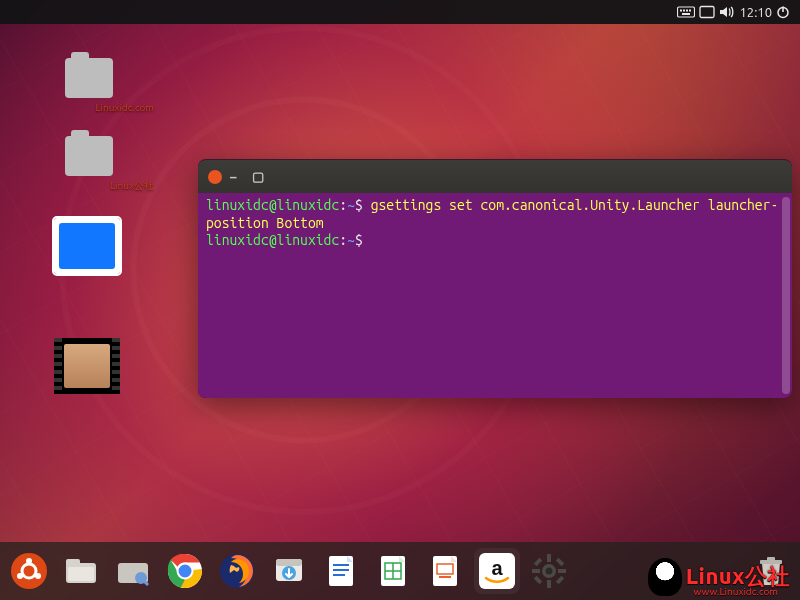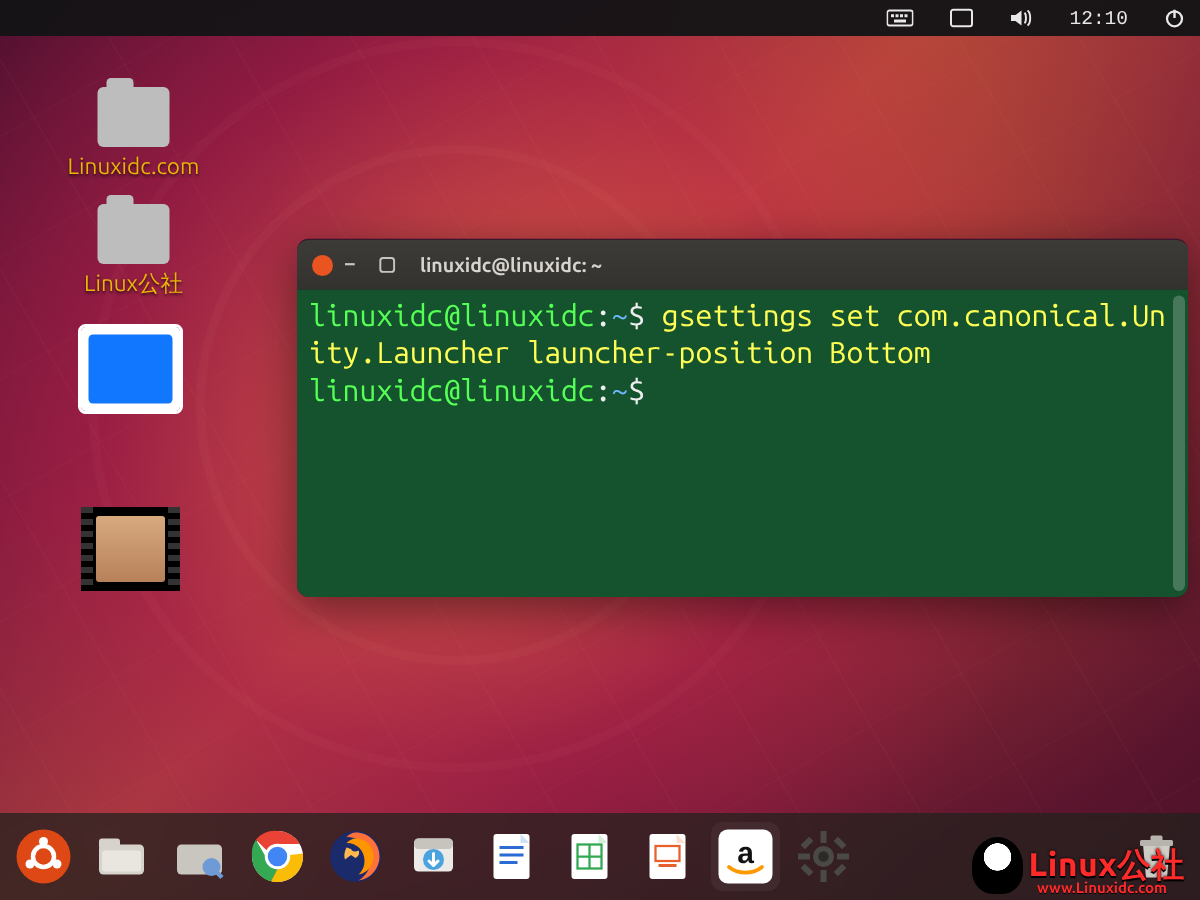--- a/index.html
+++ b/index.html
@@ -23,29 +23,28 @@
     background:
       repeating-linear-gradient(60deg, rgba(255,160,120,0.035) 0 1px, transparent 1px 70px),
       repeating-linear-gradient(-30deg, rgba(255,160,120,0.025) 0 1px, transparent 1px 70px),
       radial-gradient(circle at 38% 45%, rgba(0,0,0,0) 0 15%, rgba(255,180,140,0.05) 15.2% 16%, rgba(0,0,0,0) 16.2% 28%, rgba(255,180,140,0.04) 28.2% 29%, rgba(0,0,0,0) 29.2% 40%, rgba(255,180,140,0.03) 40.2% 41%, rgba(0,0,0,0) 41.2% 100%);
   }
   
   #panel {
     position: absolute; top:0; left:0; right:0; height:24px;
     background: rgba(20,20,22,0.96);
     display:flex; align-items:center; justify-content:flex-end;
-    padding: 0 10px; gap:24px; color:#e8e8e8; font-size:13px;
+    padding: 0 10px; gap:4px; color:#e8e8e8; font-size:13px;
     z-index: 50;
-    font-family: Liberation Mono, monospace;
   }
   #panel .ind { display:flex; align-items:center; }
   
   .dicon {
-    position:absolute; width:130px; text-align:center;
-    color:#eab308; font-size:15px; line-height:1.15;
+    position:absolute; width:130px; text-align:right;
+    color:#c2410c; font-size:10px; line-height:1.15;
     text-shadow:0 1px 2px rgba(0,0,0,.7);
   }
   .dicon .box { width:48px; height:40px; margin:0 auto 4px; border-radius:4px;
     background:#bdbdbd; position:relative; }
   .dicon .box::before{content:"";position:absolute;top:-6px;left:6px;width:18px;height:8px;background:#bdbdbd;border-radius:3px 3px 0 0;}
   .dicon.sel .thumb{outline:2px solid #fff;}
   .thumb { width:66px;height:56px;margin:0 auto 4px;background:#fff;border-radius:3px; }
   .thumb.logo{background:linear-gradient(#fff,#fff);display:flex;align-items:center;justify-content:center;}
   .thumb.logo span{display:block;width:56px;height:46px;background:#1177ff;border-radius:3px;}
   .thumb.video{background:#000;position:relative;}
@@ -62,43 +61,43 @@
   #term .titlebar{
     height:33px;background:linear-gradient(#3d3b37,#34322e);
     display:flex;align-items:center;gap:8px;padding:0 10px;
     color:#d7d4cf;font-size:13px;font-weight:bold;
   }
   #term .tbtn{width:14px;height:14px;border-radius:50%;display:inline-block;}
   .tbtn.close{background:#e95420}
   .tbtn.sp{background:transparent;color:#c8c5bf;font-weight:bold;display:flex;align-items:center;justify-content:center;font-size:13px;line-height:1}
   #term .title{flex:1;text-align:left;padding-left:6px}
   #term .body{
-    flex:1;background:#14532d;padding:4px 8px;
+    flex:1;background:#701a75;padding:4px 8px;
     font-family:"Ubuntu Mono","DejaVu Sans Mono",monospace;
-    font-size:20px;line-height:1.25;white-space:pre-wrap;word-break:break-all;
+    font-size:14px;line-height:1.25;white-space:pre-wrap;word-break:break-all;
     position:relative;
   }
   #term .body .scroll{position:absolute;right:2px;top:4px;bottom:4px;width:8px;border-radius:4px;background:rgba(255,255,255,.22)}
   .pr{color:#55ff55}.col{color:#eeeeee}.tilde{color:#6fb8ff}.cmd{color:#ffff55}
   
   #dock{
     position:absolute;left:0;right:0;bottom:0;height:58px;
     background:rgba(35,33,30,.75);backdrop-filter:blur(2px);
     display:flex;align-items:center;gap:6px;padding:4px 6px;
     z-index:40;
   }
   #dock .app{width:46px;height:46px;border-radius:8px;display:flex;align-items:center;justify-content:center;flex:0 0 46px;}
   #dock .spacer{flex:1}
   .app svg{width:40px;height:40px}
   .app.tile{background:rgba(255,255,255,.05)}
   
   .wm{position:absolute;right:10px;bottom:4px;z-index:60;display:flex;align-items:center;gap:4px;}
   .wm .tux{width:34px;height:38px;border-radius:50% 50% 40% 40%;background:radial-gradient(circle at 50% 35%,#fff 0 30%,#000 31% 100%);}
   .wm .t1{font-size:22px;font-weight:900;color:#ff2a2a;text-shadow:0 1px 0 #000,0 0 2px #000;letter-spacing:.5px}
-  .wm .t2{position:absolute;right:12px;bottom:-1px;font-size:10px;color:#ff2a2a;font-weight:bold;text-shadow:0 1px 0 #000}
+  .wm .t2{position:absolute;right:12px;bottom:-1px;font-size:10px;color:#ff2a2a;font-weight:normal;text-shadow:0 1px 0 #000}
 </style>
 </head>
 <body>
 
 <div id="desktop"></div>
 
 <div id="panel">
   <span class="ind">
     <svg width="18" height="14" viewBox="0 0 18 14">
         <rect x="0.5" y="2" width="17" height="10" rx="1.5" fill="none" stroke="#e8e8e8" stroke-width="1.2"></rect>
@@ -147,21 +146,20 @@
   <div class="thumb video">
       <div class="still"></div>
     </div>
 </div>
 
 <div id="term">
   <div class="titlebar">
     <span class="tbtn close"></span>
     <span class="tbtn sp">–</span>
     <span class="tbtn sp">▢</span>
-    <span class="title">linuxidc@linuxidc: ~</span>
   </div>
   <div class="body"><span class="pr"><span>linuxidc</span>@<span>linuxidc</span></span><span class="col">:</span><span class="tilde">~</span><span class="col">$</span> <span class="cmd">gsettings set com.canonical.Unity.Launcher launcher-position Bottom</span>
 <span class="pr"><span>linuxidc</span>@<span>linuxidc</span></span><span class="col">:</span><span class="tilde">~</span><span class="col">$</span> <div class="scroll"></div></div>
 </div>
 
 <div id="dock">
   <div class="app">
       <svg viewBox="0 0 40 40">
         <circle cx="20" cy="20" r="18" fill="#dd4814"></circle>
         <circle cx="20" cy="10" r="3" fill="#fff"></circle>

